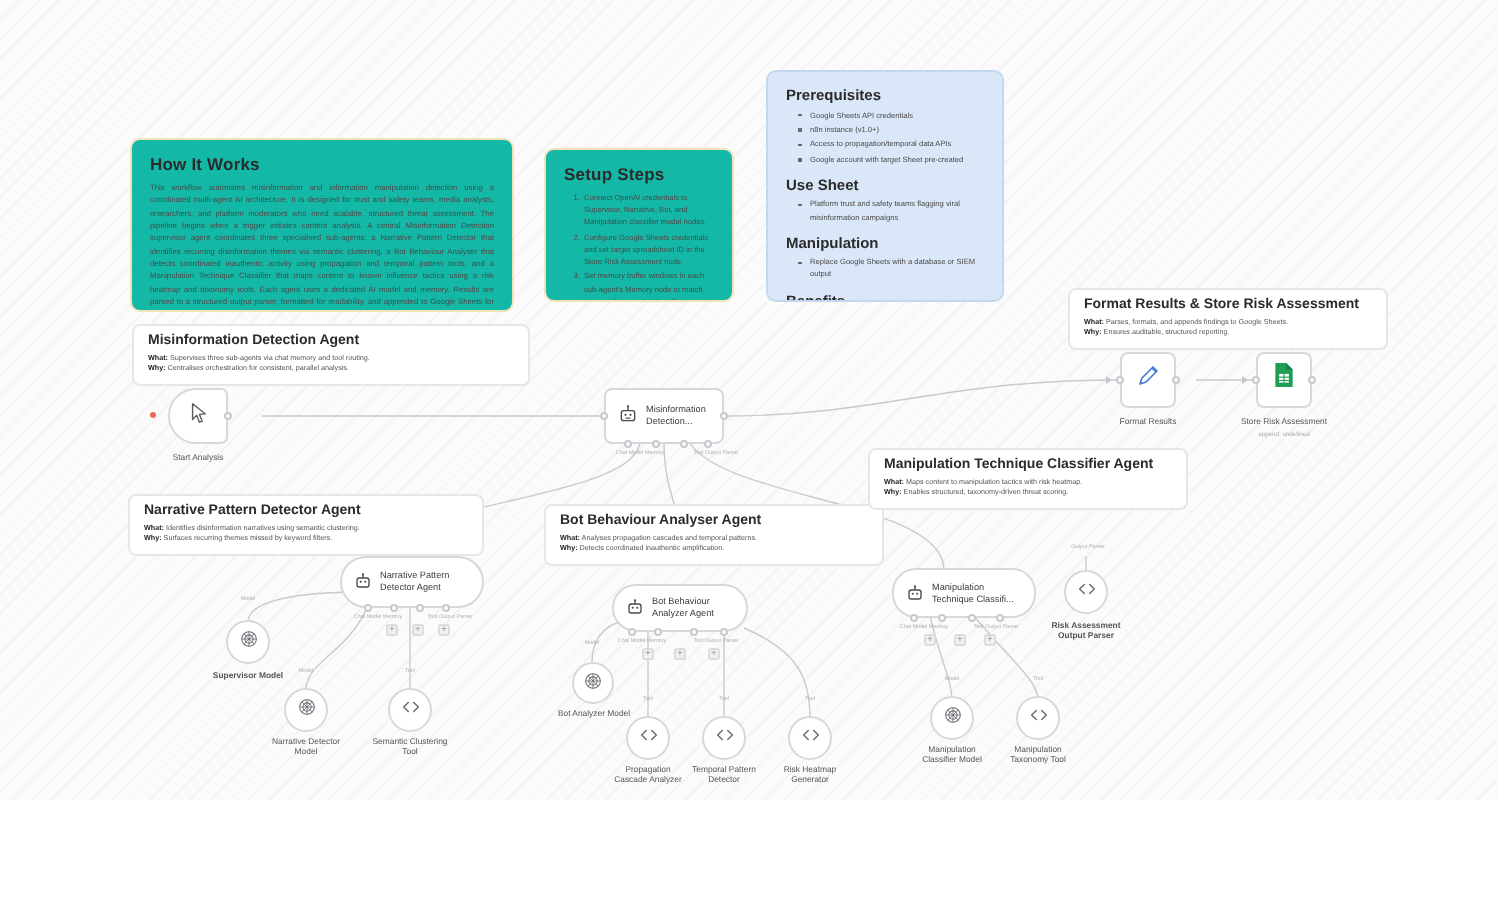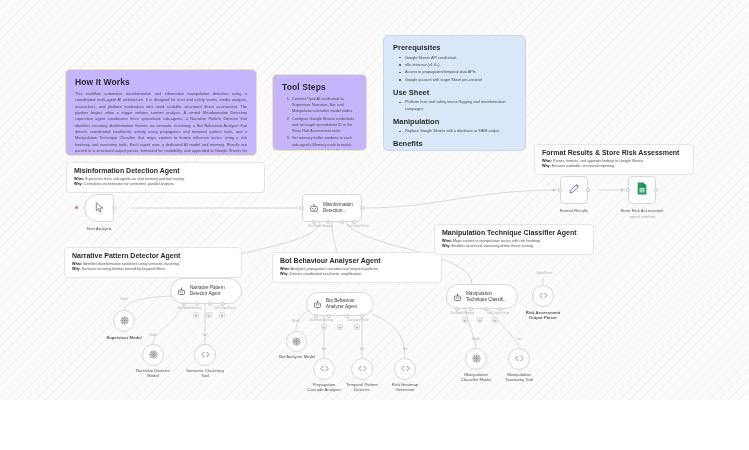--- a/index.html
+++ b/index.html
@@ -31,21 +31,21 @@
   }
 
   
   .note {
     position: absolute;
     border-radius: 5px;
     padding: 7px 9px 8px 9px;
     overflow: hidden;
   }
   .note.cream {
-    background: #c4b5fd;
+    background: #14b8a6;
     border: 1px solid #f0e3b8;
   }
   .note.blue {
     background: #d9e7f8;
     border: 1px solid #c3d7ef;
   }
   .note h3 {
     font-size: 8.5px;
     font-weight: 700;
     color: #2b2b2b;
@@ -225,29 +225,29 @@
 
   <path d="M543,278 C543,284 543,284 543,286"></path>
 </svg>
 
 <div class="note cream" style="left:65px; top:69px; width:192px; height:87px;">
   <h3>How It Works</h3>
   <p>This workflow automates misinformation and information manipulation detection using a coordinated multi-agent AI architecture. It is designed for trust and safety teams, media analysts, researchers, and platform moderators who need scalable, structured threat assessment. The pipeline begins when a trigger initiates content analysis. A central Misinformation Detection supervisor agent coordinates three specialised sub-agents: a Narrative Pattern Detector that identifies recurring disinformation themes via semantic clustering, a Bot Behaviour Analyser that detects coordinated inauthentic activity using propagation and temporal pattern tools, and a Manipulation Technique Classifier that maps content to known influence tactics using a risk heatmap and taxonomy tools. Each agent uses a dedicated AI model and memory. Results are parsed to a structured output parser, formatted for readability, and appended to Google Sheets for ongoing risk tracking and audit.</p>
 </div>
 
 <div class="note cream" style="left:272px; top:74px; width:95px; height:77px;">
-  <h3>Tool Steps</h3>
+  <h3>Setup Steps</h3>
   <ol>
     <li>Connect OpenAI credentials to Supervisor, Narrative, Bot, and Manipulation classifier model nodes.</li>
     <li>Configure Google Sheets credentials and set target spreadsheet ID in the Store Risk Assessment node.</li>
     <li>Set memory buffer windows in each sub-agent's Memory node to match your analysis context length.</li>
   </ol>
 </div>
 
-<div class="note blue" style="left:383px; top:35px; width:143px; height:116px;">
+<div class="note blue" style="left:383px; top:35px; width:119px; height:116px;">
   <h4>Prerequisites</h4>
   <ul>
     <li>Google Sheets API credentials</li>
     <li>n8n instance (v1.0+)</li>
     <li>Access to propagation/temporal data APIs</li>
     <li>Google account with target Sheet pre-created</li>
   </ul>
   <h4>Use Sheet</h4>
   <ul>
     <li>Platform trust and safety teams flagging viral misinformation campaigns</li>

